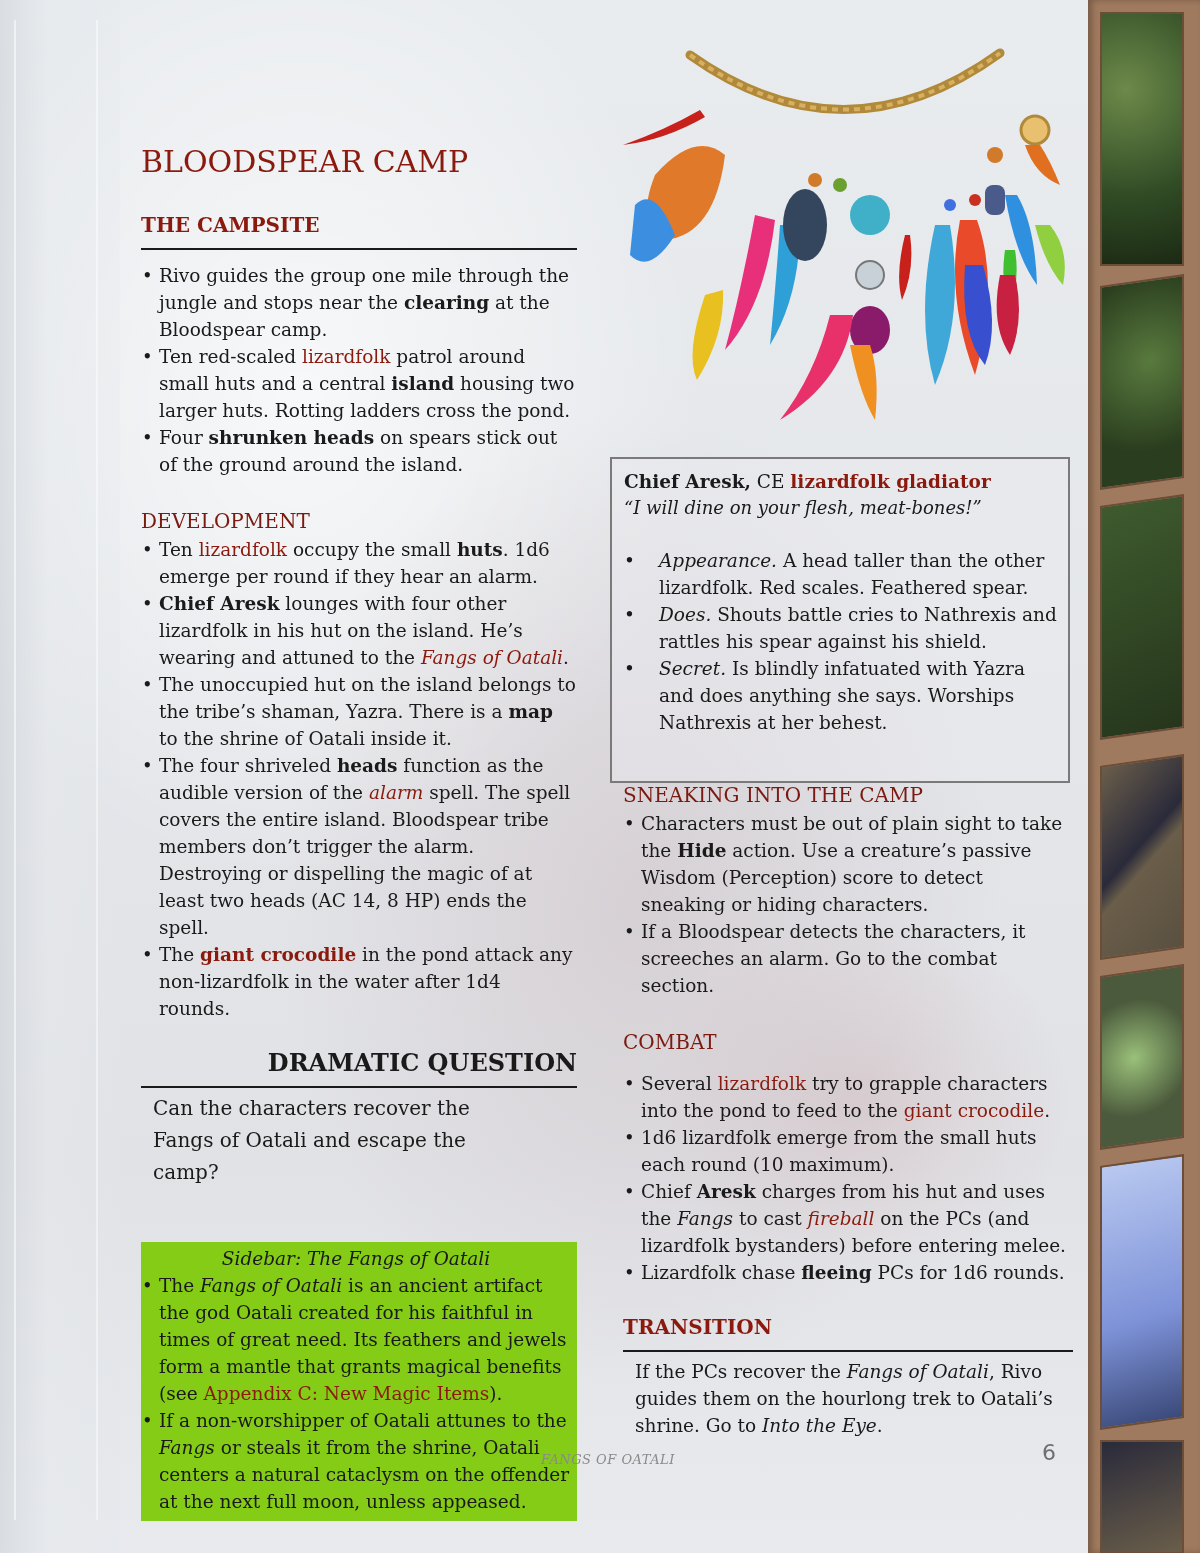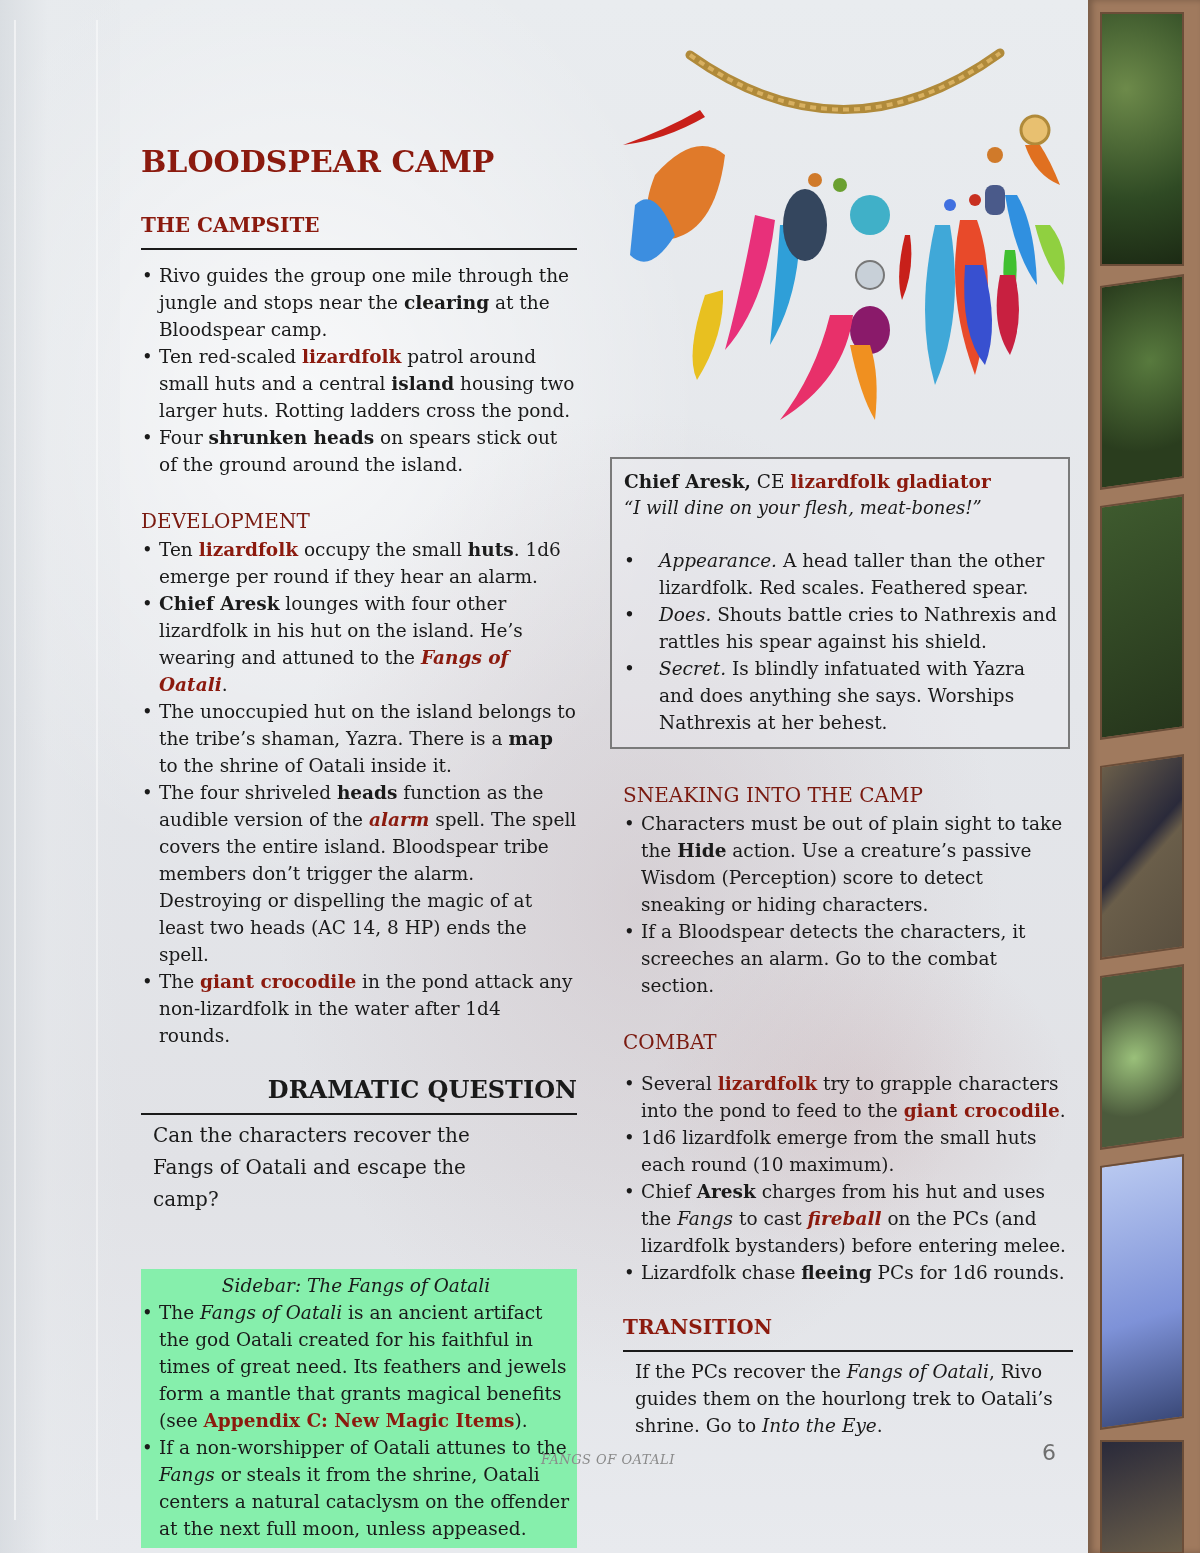--- a/index.html
+++ b/index.html
@@ -42,21 +42,21 @@
 
   .necklace {
     position: absolute; left: 605px; top: 35px; width: 470px; height: 395px;
   }
 
   .col { position: absolute; }
   .col-left { left: 141px; top: 140px; width: 436px; }
   .col-right { left: 623px; top: 455px; width: 450px; }
 
   h1.page-title {
-    margin: 0; color: #8b1a0e; font-size: 30px; font-weight: bold;
+    margin: 0; color: #8b1a0e; font-size: 30px; font-weight: normal;
     font-family: "DejaVu Serif", "Liberation Serif", serif;
     letter-spacing: 0px; line-height: 44px;
   }
   .h2 {
     color: #8b1a0e; font-weight: bold; font-size: 20px; line-height: 26px;
     padding-bottom: 10px; border-bottom: 2px solid #1a1a1a; margin: 0;
   }
   .h3 {
     color: #7a1a10; font-size: 20px; line-height: 26px; margin: 0; font-weight: normal;
   }
@@ -64,32 +64,32 @@
     color: #1a1a1a; font-weight: bold; font-size: 24px; line-height: 26px; text-align: right;
     padding-bottom: 10px; border-bottom: 2px solid #1a1a1a; margin: 0;
   }
   ul.bl { list-style: none; margin: 0; padding: 0; }
   ul.bl li {
     position: relative; padding-left: 18px; font-size: 18.5px; line-height: 27px;
   }
   ul.bl li::before {
     content: "\2022"; position: absolute; left: 1px; top: 0; font-size: 18px;
   }
-  .red { color: #8b1a0e; font-weight: bold; }
+  .red { color: #8b1a0e; }
   .redb { color: #8b1a0e; font-weight: bold; }
   b { font-weight: bold; }
   i { font-style: italic; }
 
   .sidebar {
-    background: #86efac; padding: 4px 6px 6px 0; margin-top: 0;
+    background: #84cc16; padding: 4px 6px 6px 0; margin-top: 0;
   }
   .sidebar .sb-title { text-align: center; font-style: italic; font-size: 18.5px; line-height: 26px; }
 
   .npc-box {
-    position: absolute; left: 610px; top: 457px; width: 460px; height: 292px;
+    position: absolute; left: 610px; top: 457px; width: 460px; height: 326px;
     border: 2px solid #7a7a7a; box-sizing: border-box;
     background: rgba(235,235,240,0.45);
   }
   .npc-inner { position: absolute; left: 12px; top: 10px; width: 440px; }
   .npc-head { font-size: 18.5px; line-height: 26px; }
   .npc-quote { font-size: 18px; line-height: 26px; font-style: italic; }
   ul.npc { list-style: none; margin: 26px 0 0 0; padding: 0; }
   ul.npc li { position: relative; padding-left: 35px; font-size: 18.5px; line-height: 27px; }
   ul.npc li::before { content: "\2022"; position: absolute; left: 0; top: 0; }
 

